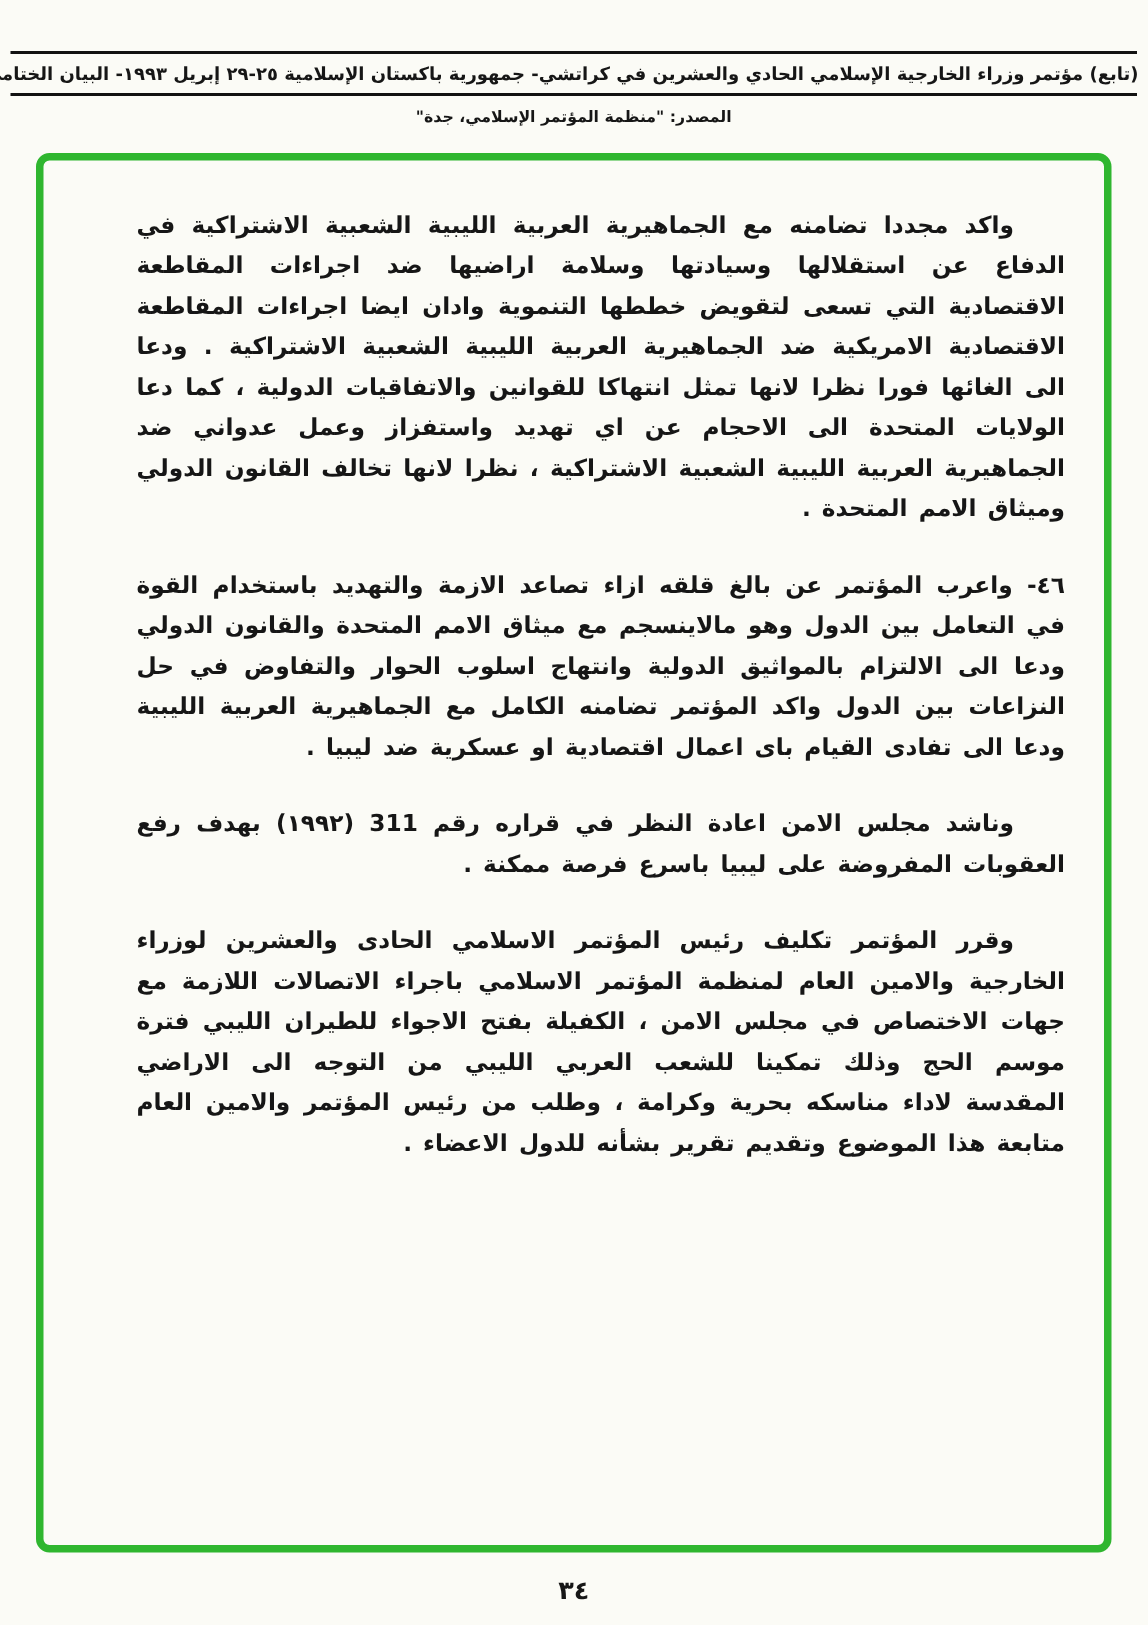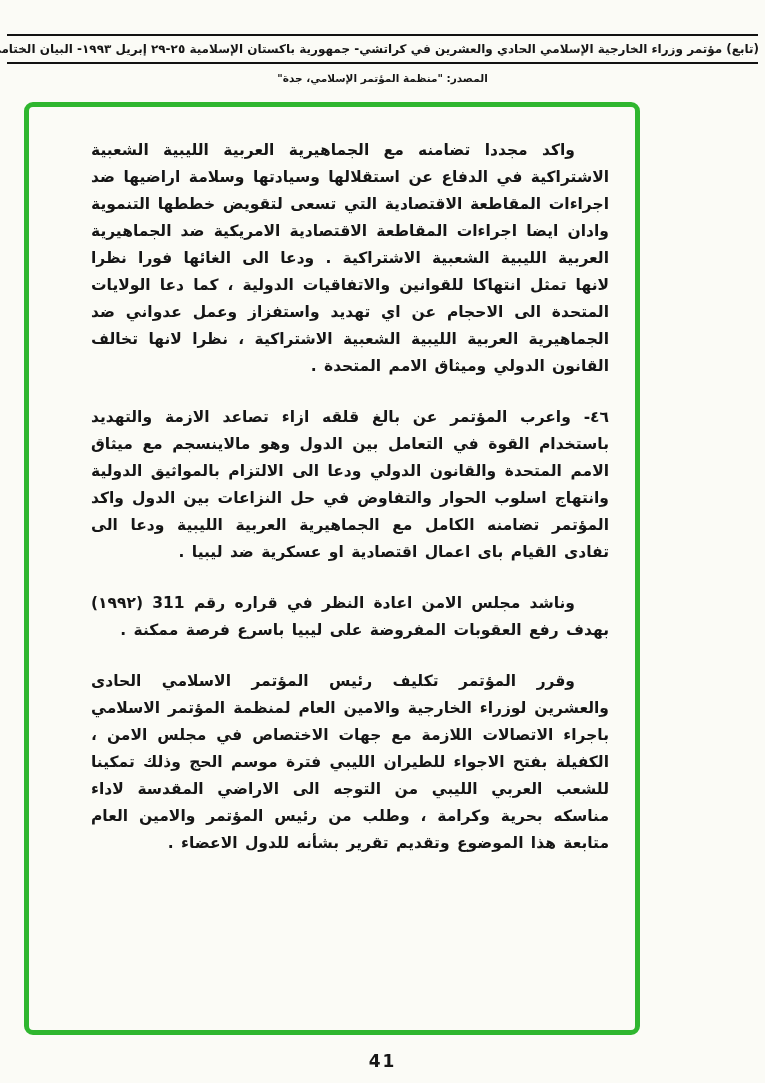--- a/index.html
+++ b/index.html
@@ -39,21 +39,21 @@
     text-align: center;
     font-weight: bold;
     font-size: 10.5px;
     padding-top: 8px;
   }
   
   .green-box {
     position: absolute;
     left: 24px;
     top: 102px;
-    width: 616px;
+    width: 717px;
     height: 933px;
     border: 5px solid #2fb62f;
     border-radius: 9px;
     background: transparent;
   }
   .body-text {
     padding: 30px 26px 0 62px;
     font-size: 15.5px;
     line-height: 27px;
     font-weight: bold;
@@ -88,15 +88,15 @@
 
   <div class="green-box" style="border-color: rgb(47, 182, 47);">
     <div class="body-text">
       <p class="para indent">واكد مجددا تضامنه مع الجماهيرية العربية الليبية الشعبية الاشتراكية في الدفاع عن استقلالها وسيادتها وسلامة اراضيها ضد اجراءات المقاطعة الاقتصادية التي تسعى لتقويض خططها التنموية وادان ايضا اجراءات المقاطعة الاقتصادية الامريكية ضد الجماهيرية العربية الليبية الشعبية الاشتراكية . ودعا الى الغائها فورا نظرا لانها تمثل انتهاكا للقوانين والاتفاقيات الدولية ، كما دعا الولايات المتحدة الى الاحجام عن اي تهديد واستفزاز وعمل عدواني ضد الجماهيرية العربية الليبية الشعبية الاشتراكية ، نظرا لانها تخالف القانون الدولي وميثاق الامم المتحدة .</p>
       <p class="para">٤٦- واعرب المؤتمر عن بالغ قلقه ازاء تصاعد الازمة والتهديد باستخدام القوة في التعامل بين الدول وهو مالاينسجم مع ميثاق الامم المتحدة والقانون الدولي ودعا الى الالتزام بالمواثيق الدولية وانتهاج اسلوب الحوار والتفاوض في حل النزاعات بين الدول واكد المؤتمر تضامنه الكامل مع الجماهيرية العربية الليبية ودعا الى تفادى القيام باى اعمال اقتصادية او عسكرية ضد ليبيا .</p>
       <p class="para indent">وناشد مجلس الامن اعادة النظر في قراره رقم 311 (١٩٩٢) بهدف رفع العقوبات المفروضة على ليبيا باسرع فرصة ممكنة .</p>
       <p class="para indent">وقرر المؤتمر تكليف رئيس المؤتمر الاسلامي الحادى والعشرين لوزراء الخارجية والامين العام لمنظمة المؤتمر الاسلامي باجراء الاتصالات اللازمة مع جهات الاختصاص في مجلس الامن ، الكفيلة بفتح الاجواء للطيران الليبي فترة موسم الحج وذلك تمكينا للشعب العربي الليبي من التوجه الى الاراضي المقدسة لاداء مناسكه بحرية وكرامة ، وطلب من رئيس المؤتمر والامين العام متابعة هذا الموضوع وتقديم تقرير بشأنه للدول الاعضاء .</p>
     </div>
   </div>
 
-  <div class="page-number">41</div>
+  <div class="page-number">٣٤</div>
 
 </div>
 
 </body></html>

